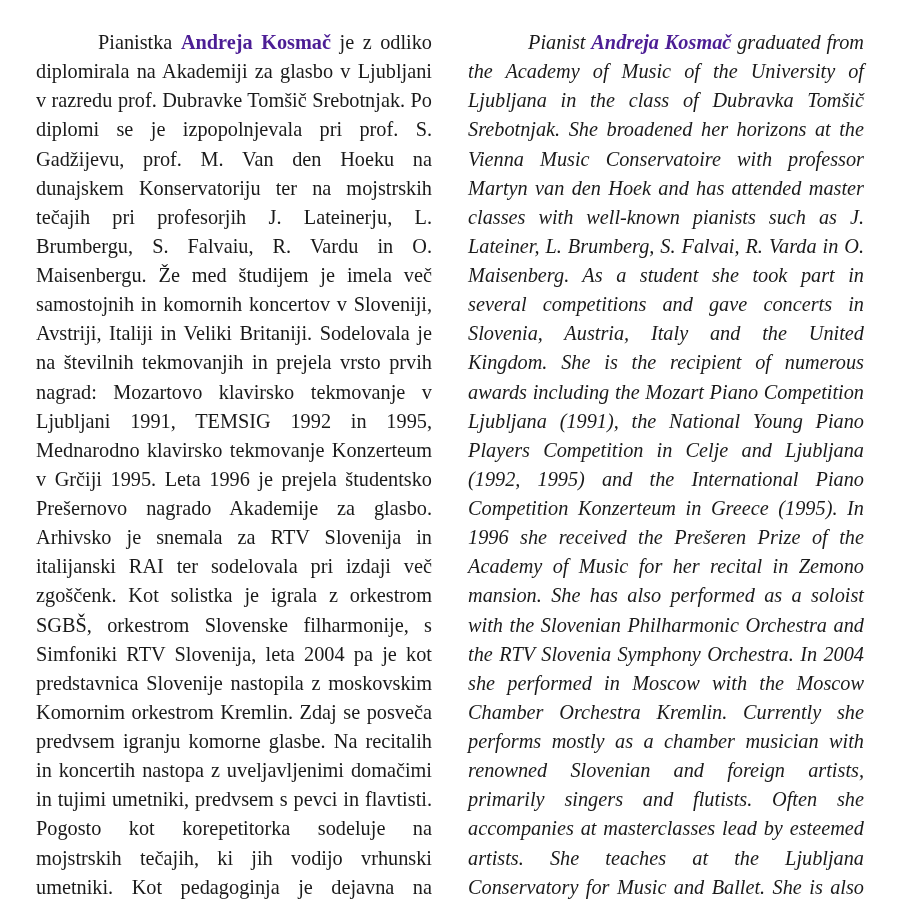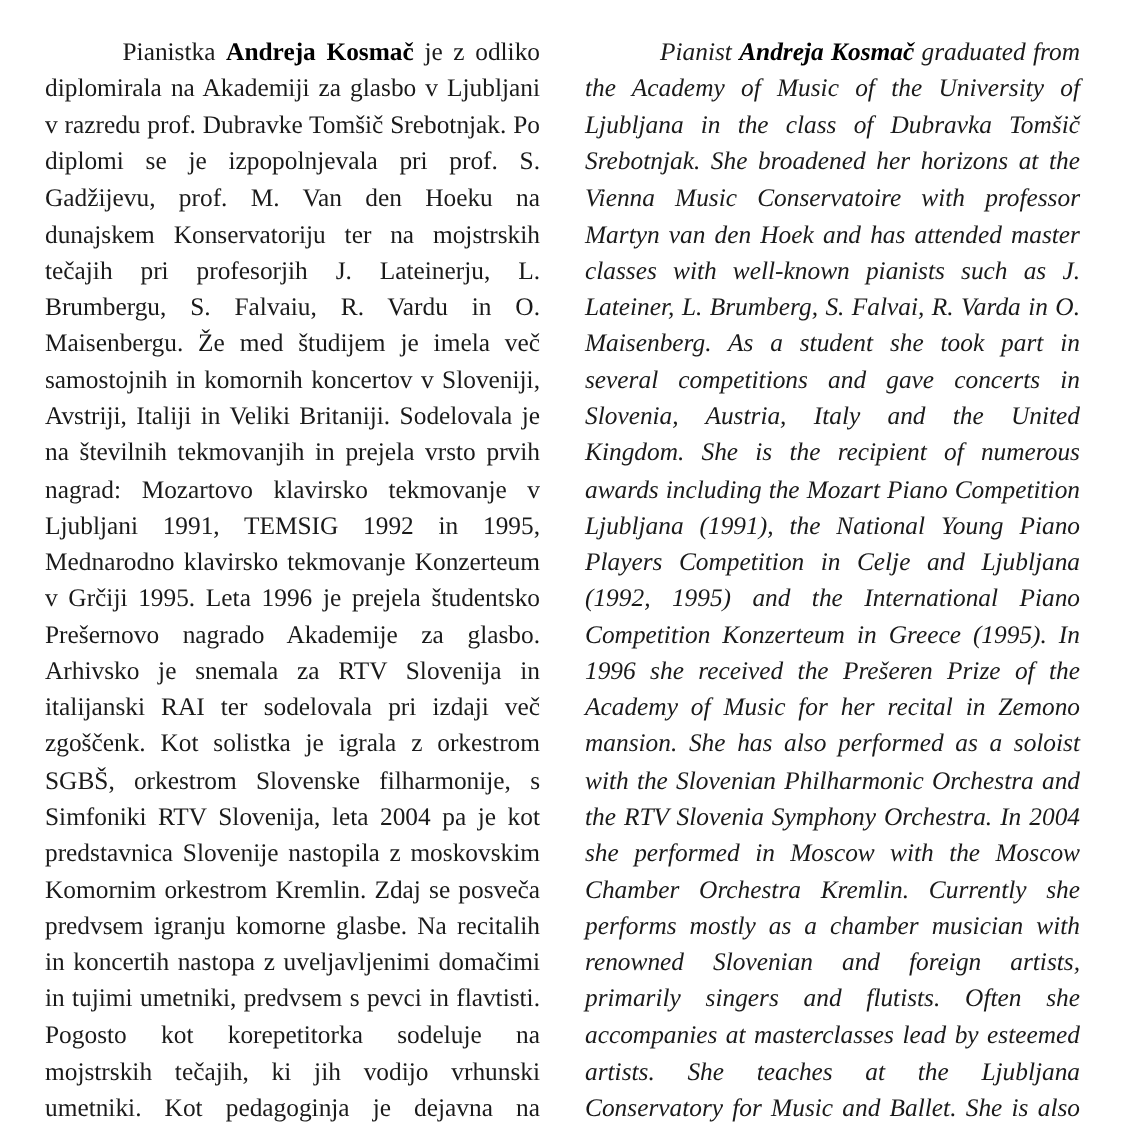--- a/index.html
+++ b/index.html
@@ -43,21 +43,21 @@
   }
   .indent-first {
     display: inline-block;
     width: 62px;
   }
   .indent-first-right {
     display: inline-block;
     width: 60px;
   }
   .name {
-    color: #000000;
+    color: #4c1d95;
     font-weight: bold;
   }
   .col-right .name {
     font-style: italic;
   }
 </style>
 </head>
 <body>
 
 <div class="page">

